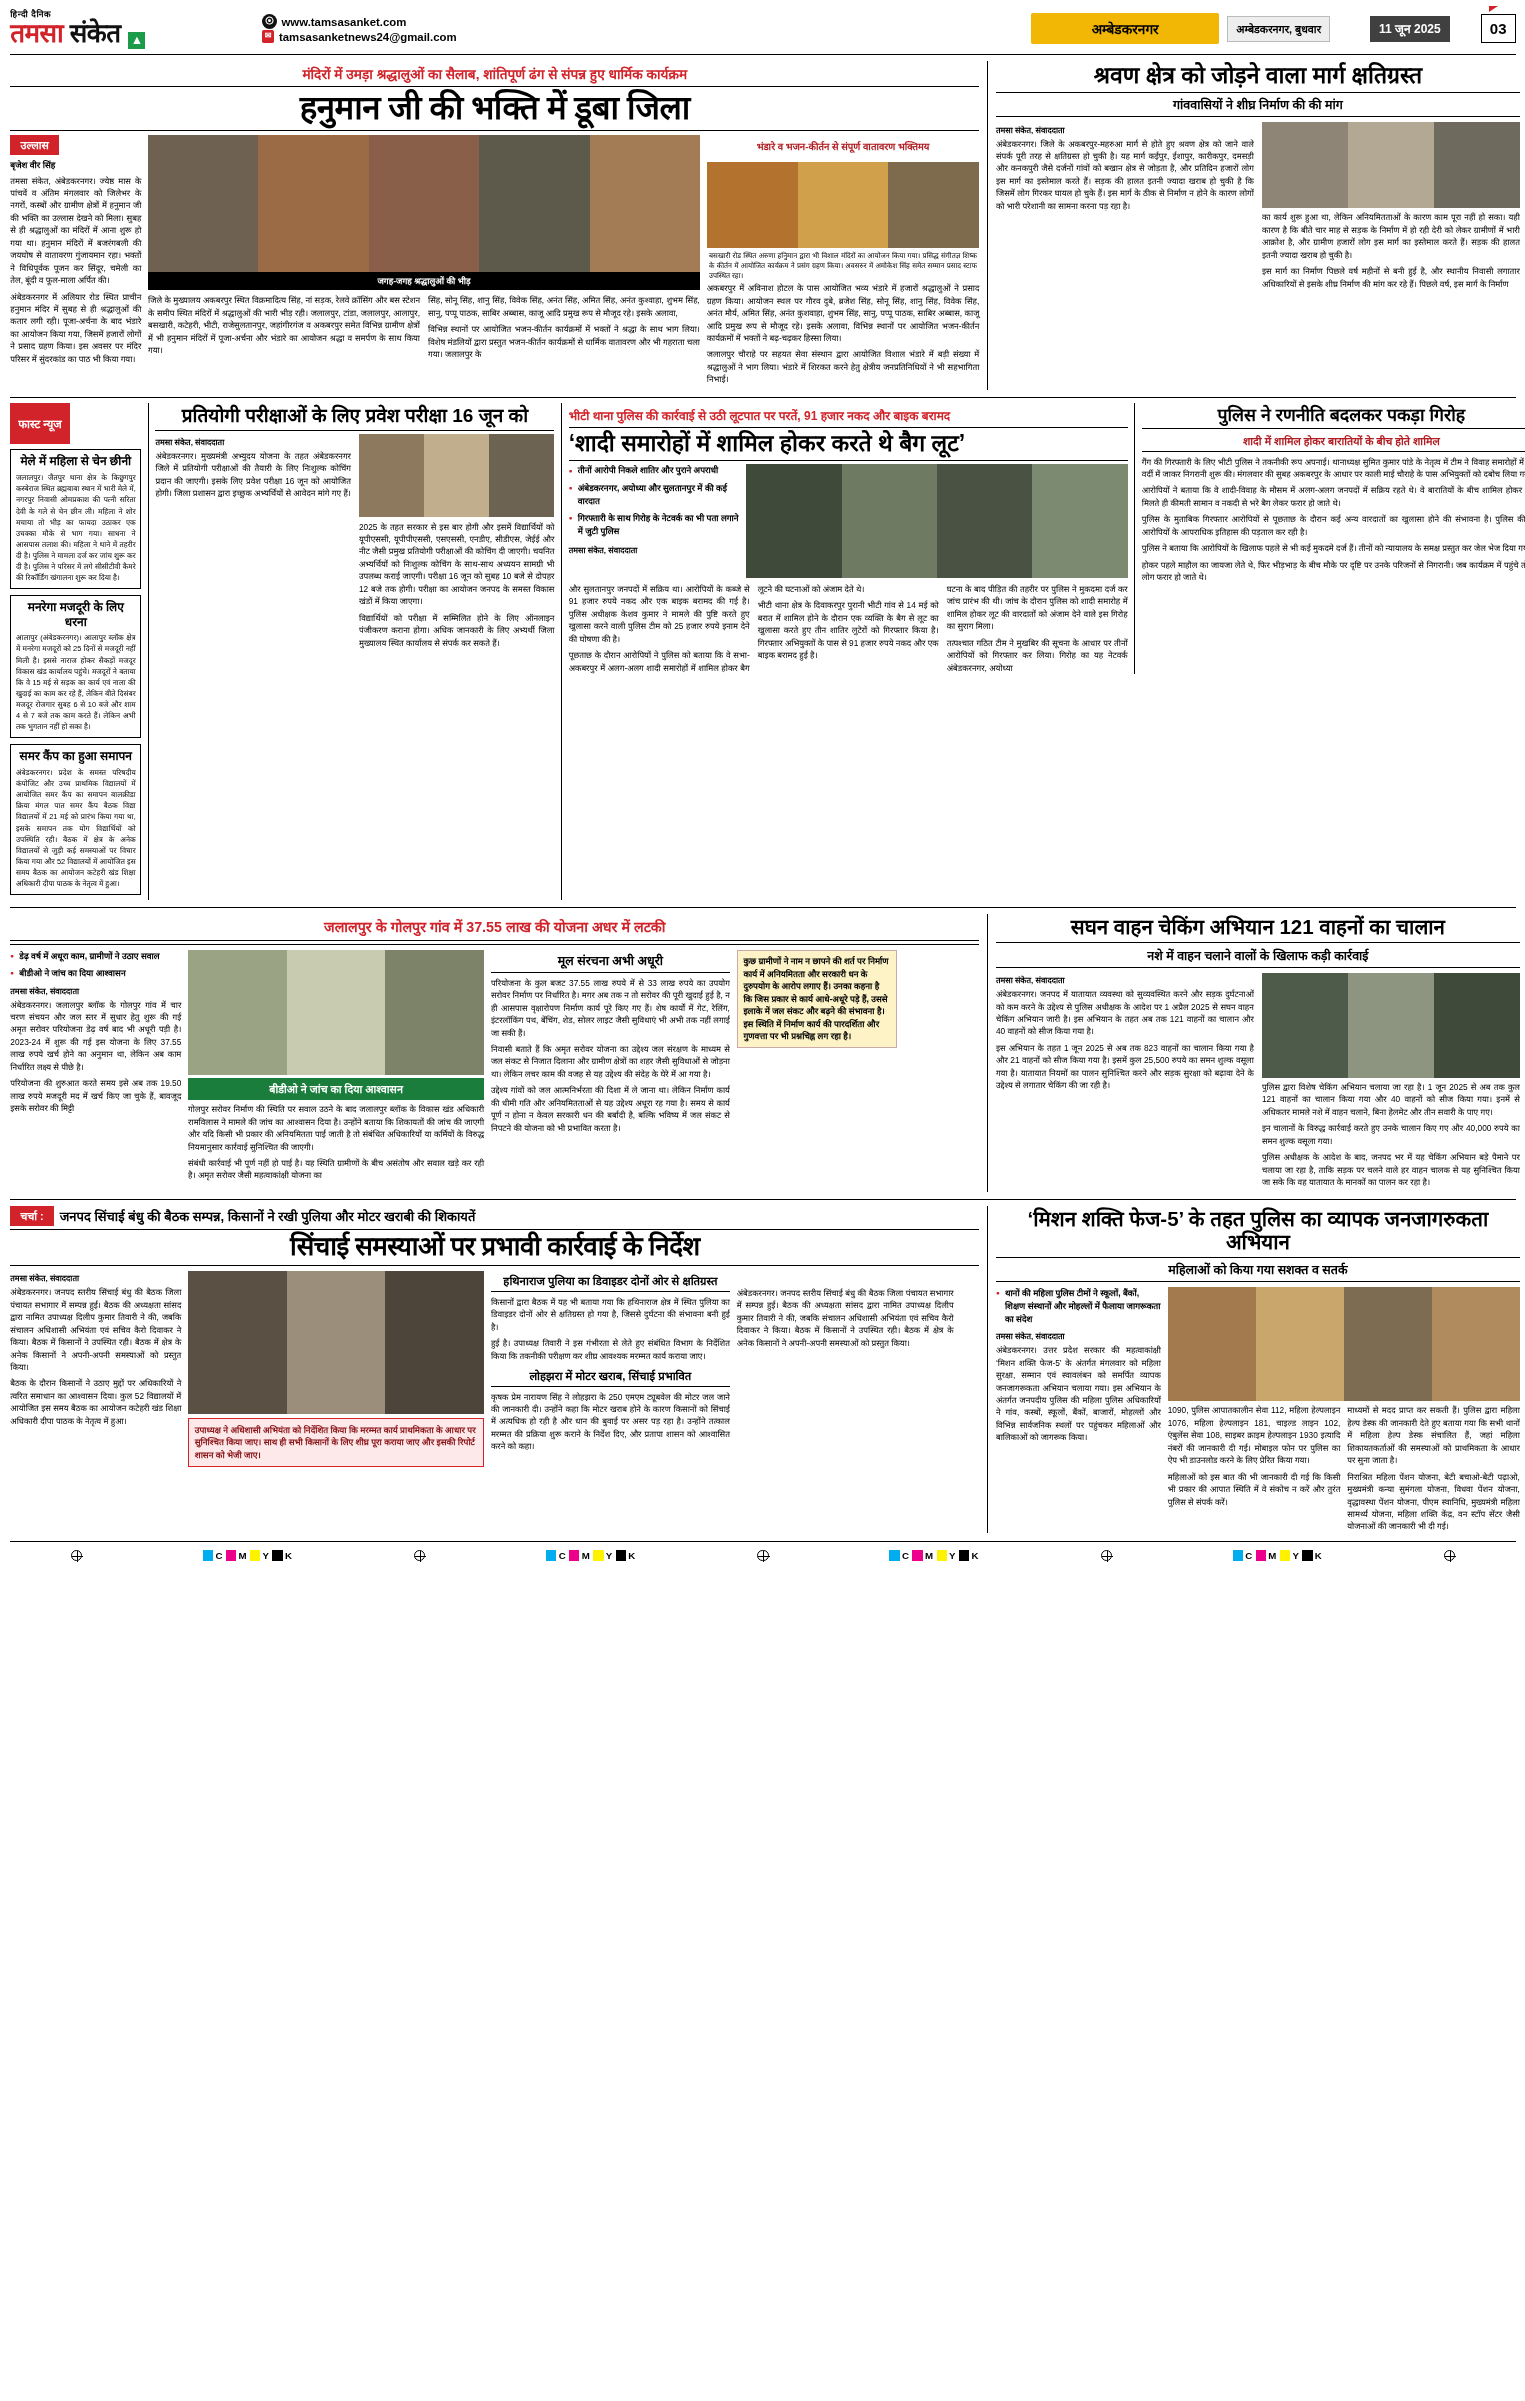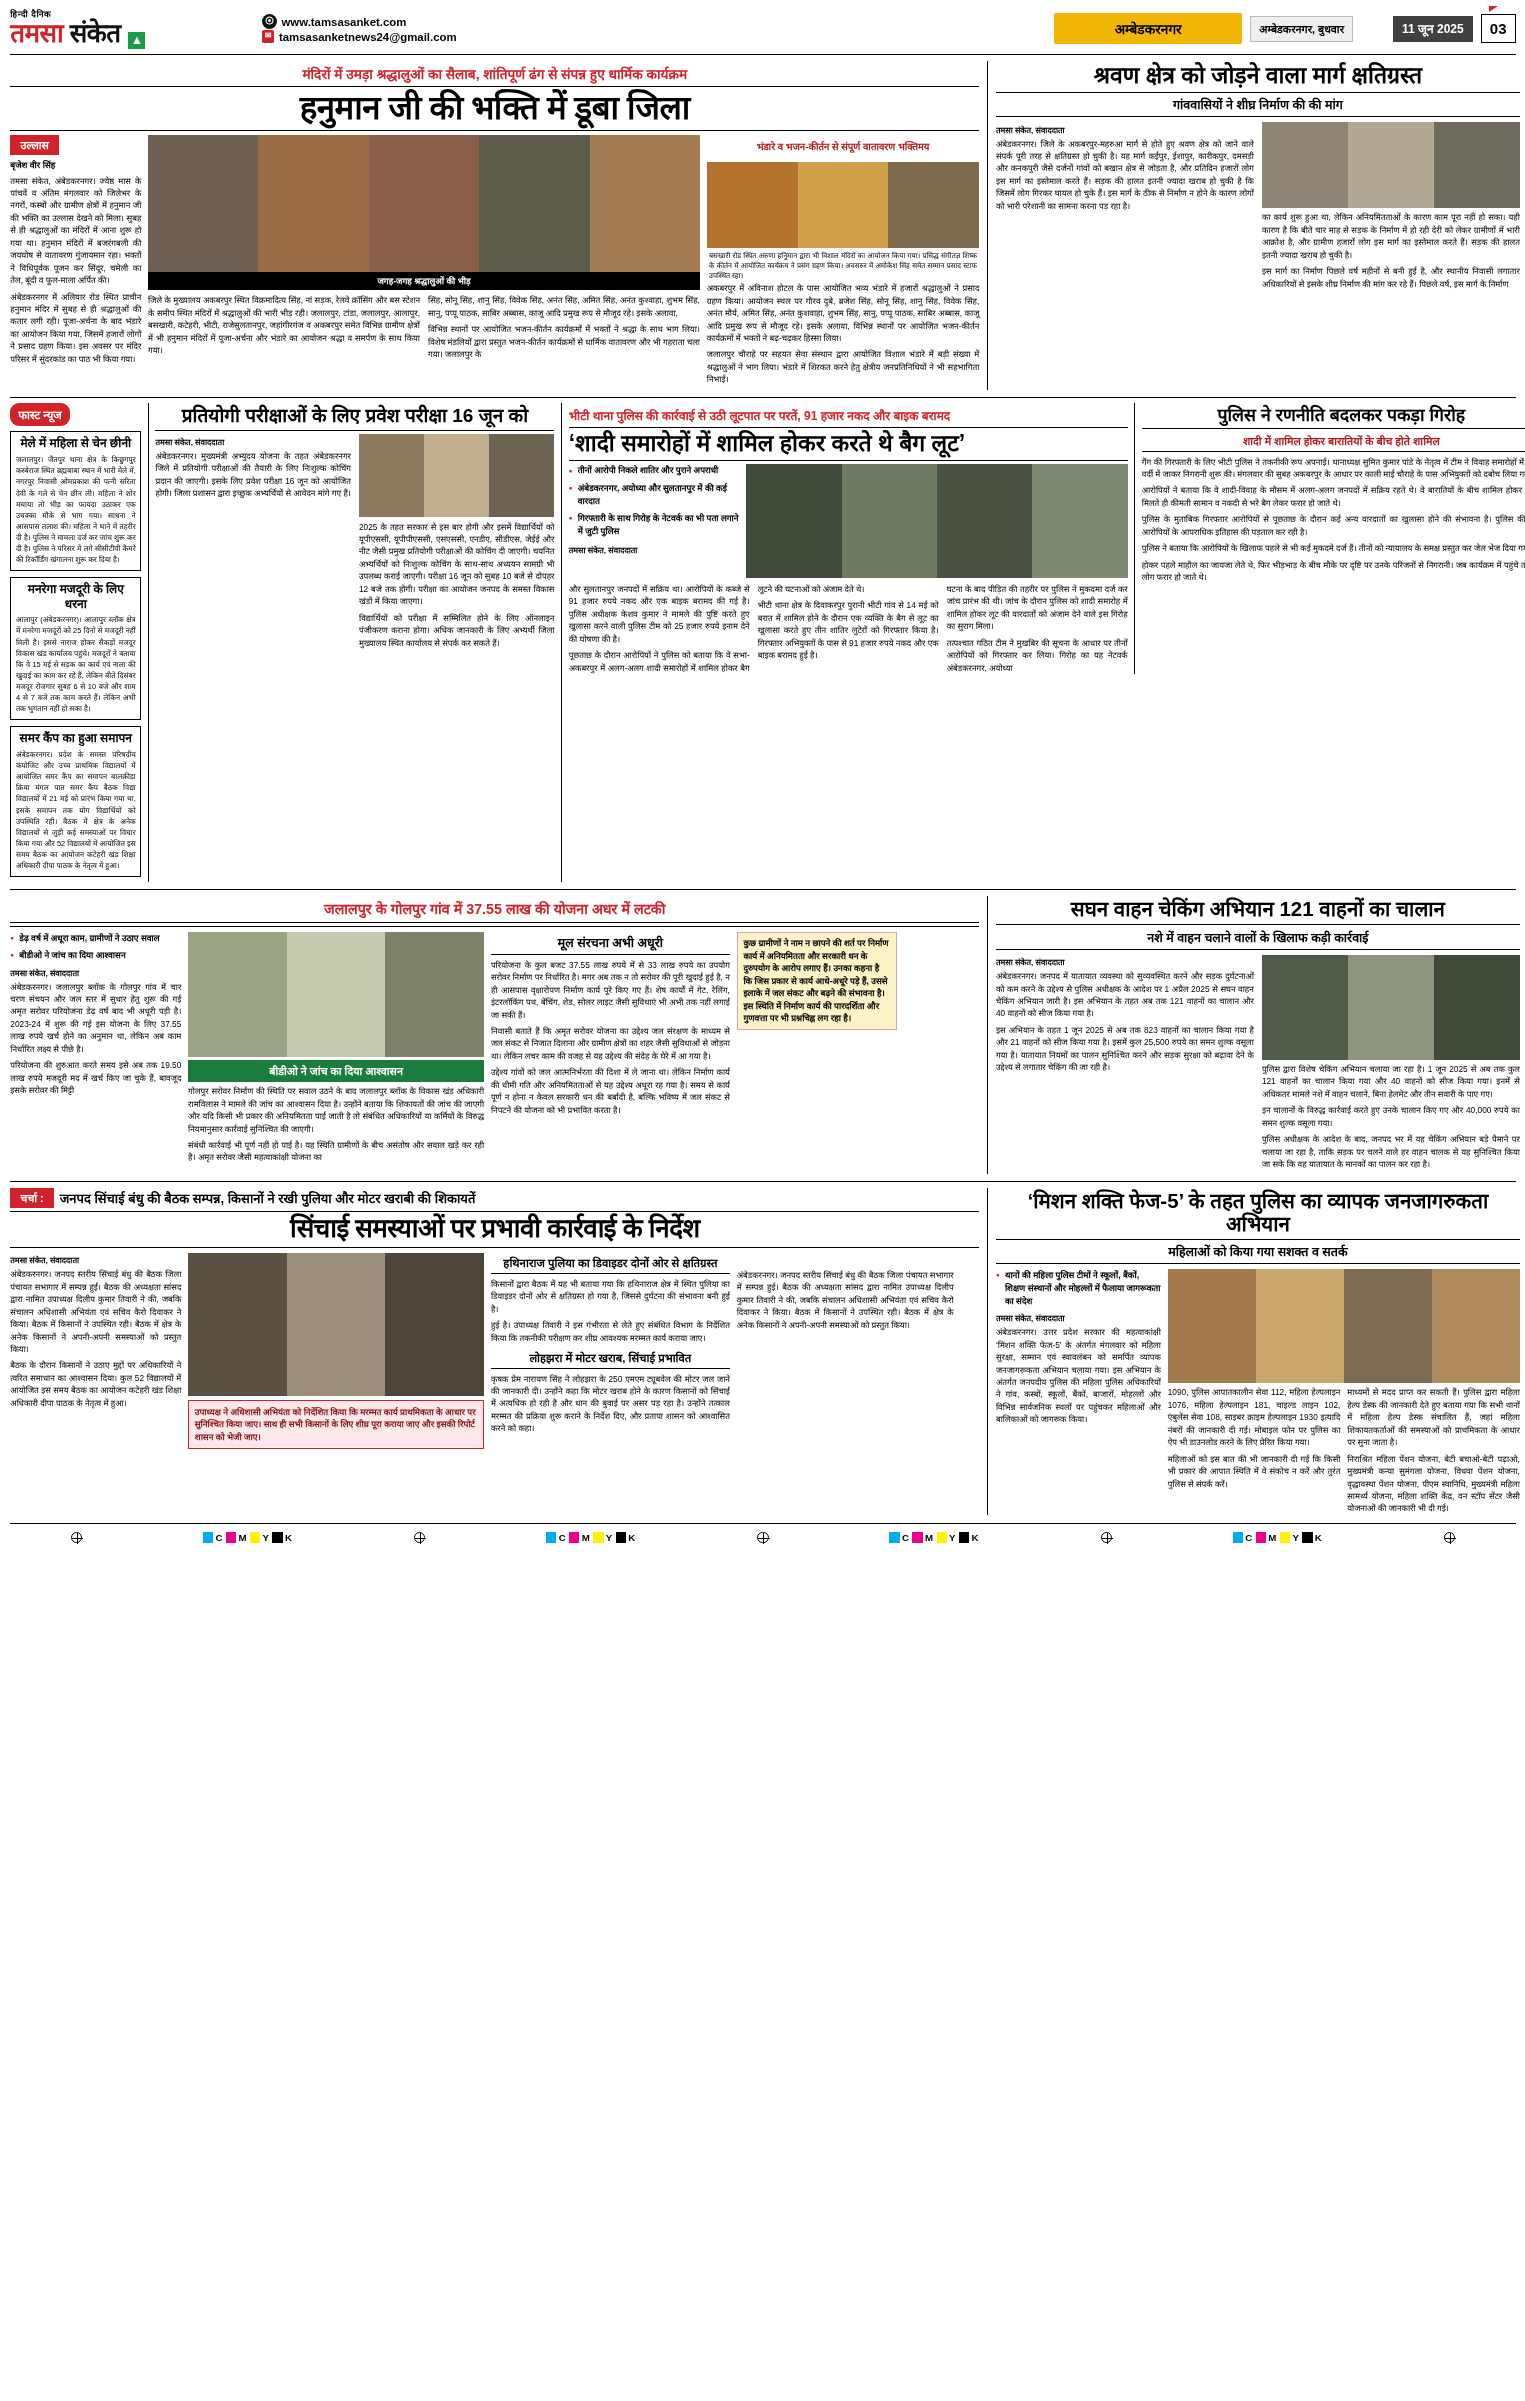--- a/index.html
+++ b/index.html
@@ -20,21 +20,21 @@
   .mast-title .blk { color:#111; }
   .mast-logo-sq { display:inline-block; width:17px; height:17px; background:#1a9c4a; color:#fff; font-size:12.5px; text-align:center; line-height:17px; vertical-align:-2.3px; margin-left:1.1px;}
   .mast-web { flex:1; display:flex; flex-direction:column; justify-content:center; gap:1.1px; padding-left:4.6px;}
   .webrow { display:flex; align-items:center; gap:4.6px; font-size:11.4px; font-weight:bold; }
   .globe { width:15px;height:15px;border-radius:50%;background:#111;color:#fff;font-size:9px;text-align:center;line-height:15px; }
   .mailbox { width:12.5px;height:12.5px;background:#d2232a;color:#fff;font-size:8px;text-align:center;line-height:12.5px;border-radius:1.7px; }
   .mast-city { width:188px; text-align:center; font-size:13.7px; font-weight:bold; background:#f2b705; padding:5.7px 2.3px; border-radius:1.7px;}
   .mast-date { display:flex; align-items:center; gap:0; }
   .mast-place { font-size:10.8px; font-weight:bold; background:#eee; padding:4.6px 8px; border:0.6px solid #bbb; }
   .mast-dt { font-size:12px; font-weight:bold; color:#fff; background:#404040; padding:4.6px 9px;margin-left:40px; }
-  .pageno { margin-left:0; width:35px; text-align:center; border:1.1px solid #000; font-size:15px; font-weight:bold; padding:5px 0; position:relative;}
+  .pageno { margin-left:23px; width:35px; text-align:center; border:1.1px solid #000; font-size:15px; font-weight:bold; padding:5px 0; position:relative;}
   .pageno .flag { position:absolute; top:-9px; left:6.8px; width:0;height:0;border-left:9px solid #d2232a;border-bottom:6.8px solid transparent;}
 
   
   .rule { border-top:1.1px solid #000; margin:3.4px 0; }
   .thin { border-top:0.6px solid #000; }
   .byline { font-size:8.6px; font-weight:bold; text-align:center; margin:2.3px 0; }
   .credit { font-size:8px; font-weight:bold; text-align:center; margin:1.7px 0 2.9px 0; }
   .body { font-size:8.3px; line-height:1.5; text-align:justify; }
   .body p { margin:0 0 4px 0; }
   .photo { background:#8b8377; position:relative; overflow:hidden; }
@@ -57,21 +57,21 @@
   .sec { margin-top:5.7px; }
   .sep { border-left:1.1px solid #000; }
 
   .leftcol-news { display:grid; grid-template-columns: 131px 1fr 1fr 1fr; gap:6.8px; }
   .bullet-list { font-size:8.6px; font-weight:bold; line-height:1.5; }
   .bullet-list div { margin-bottom:4.6px; padding-left:9px; position:relative;}
   .bullet-list div:before { content:"●"; position:absolute; left:0; font-size:6.3px; top:1.1px; color:#d2232a;}
 
   .sidebox { border:1.1px solid #000; padding:4.6px; margin-bottom:5.7px; }
   .sidebox .t { font-size:12px; font-weight:bold; text-align:center; line-height:1.2; margin-bottom:3.4px; }
-  .fastnews { background:#d2232a; color:#fff; font-size:11.4px; font-weight:bold; padding:4px 8px; display:inline-block;border-radius:9px;}
+  .fastnews { background:#d2232a; color:#fff; font-size:11.4px; font-weight:bold; padding:13px 8px; display:inline-block;}
 
   .cmyk { display:flex; justify-content:space-around; align-items:center; padding:4.6px 0 8px 0; }
   .cmyk .grp { display:flex; align-items:center; gap:2.3px; }
   .sw { width:10.3px; height:10.3px; display:inline-block; }
   .sw.c{background:#00aeef;} .sw.m{background:#ec008c;} .sw.y{background:#fff200;} .sw.k{background:#000;}
   .cmyk .lab { font-size:9.7px; font-weight:bold; letter-spacing:1.1px; }
   .regmark { width:11.4px;height:11.4px;border:0.6px solid #000;border-radius:50%;position:relative;}
   .regmark:before{content:"";position:absolute;left:5.1px;top:0;width:0.6px;height:11.4px;background:#000;}
   .regmark:after{content:"";position:absolute;top:5.1px;left:0;height:0.6px;width:11.4px;background:#000;}
 

